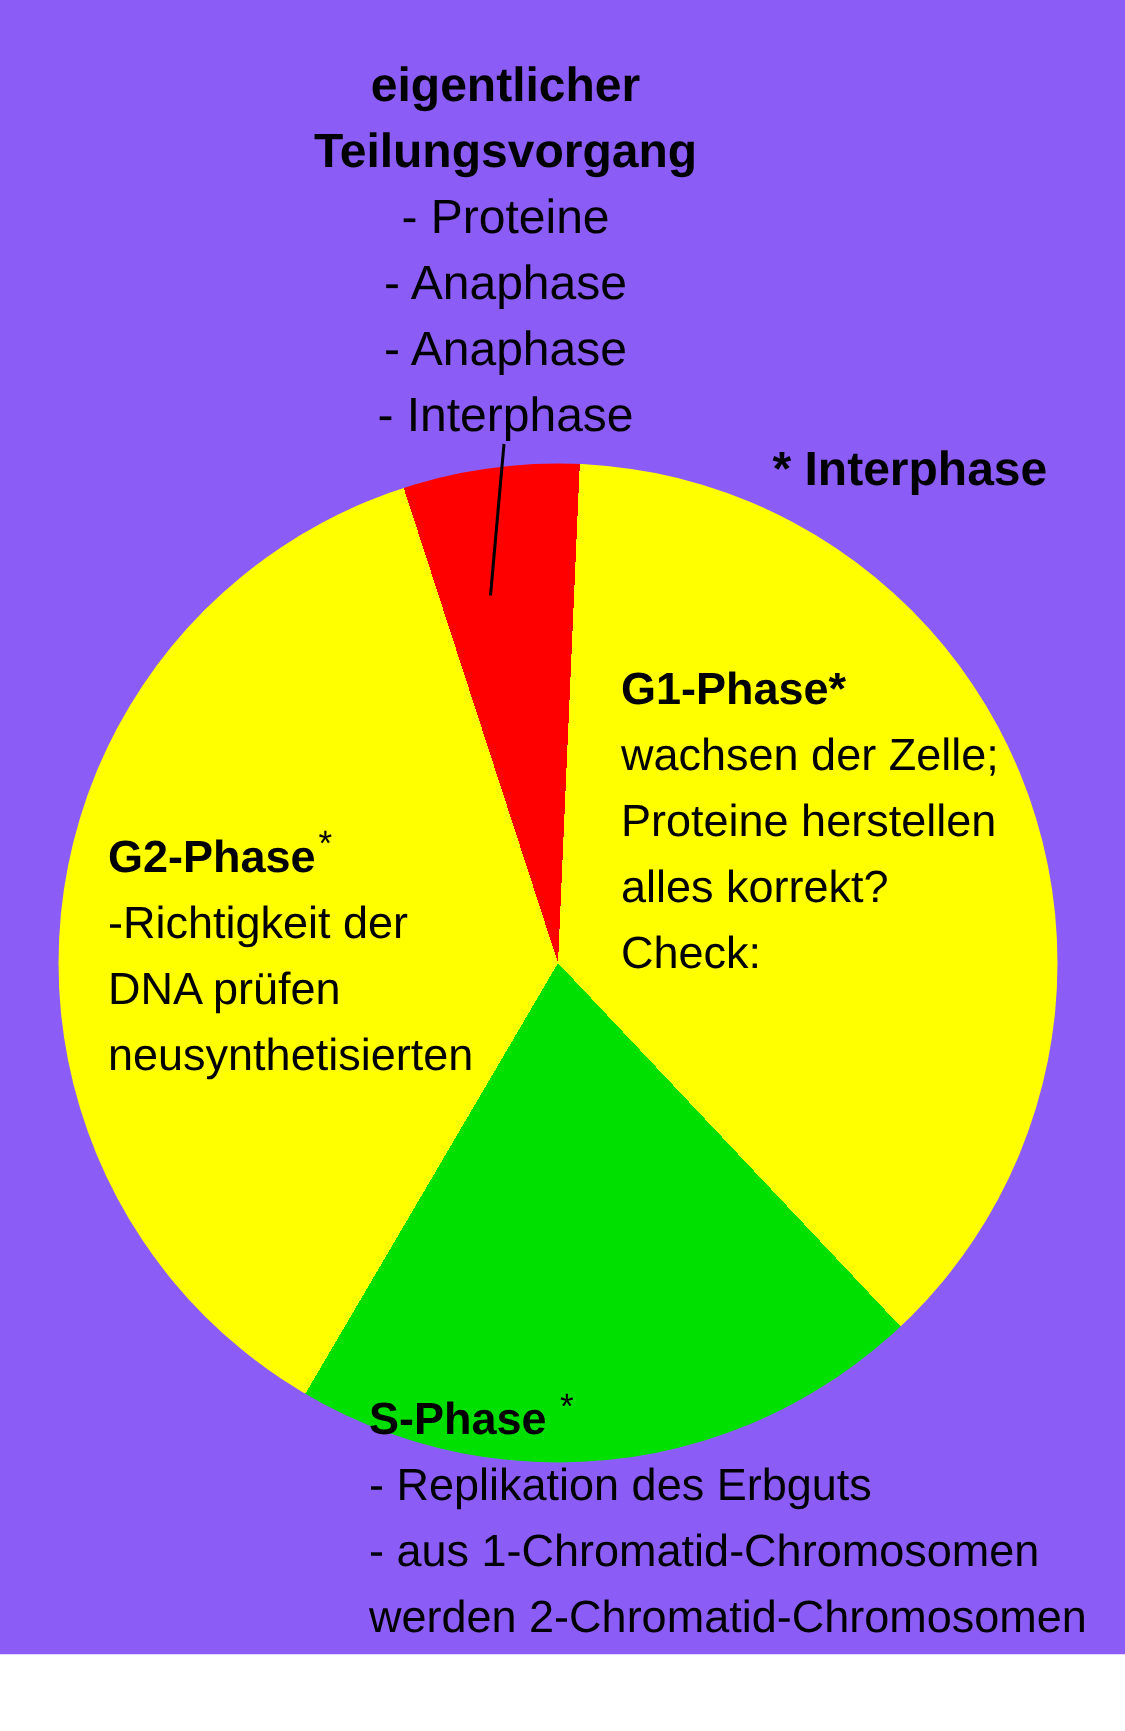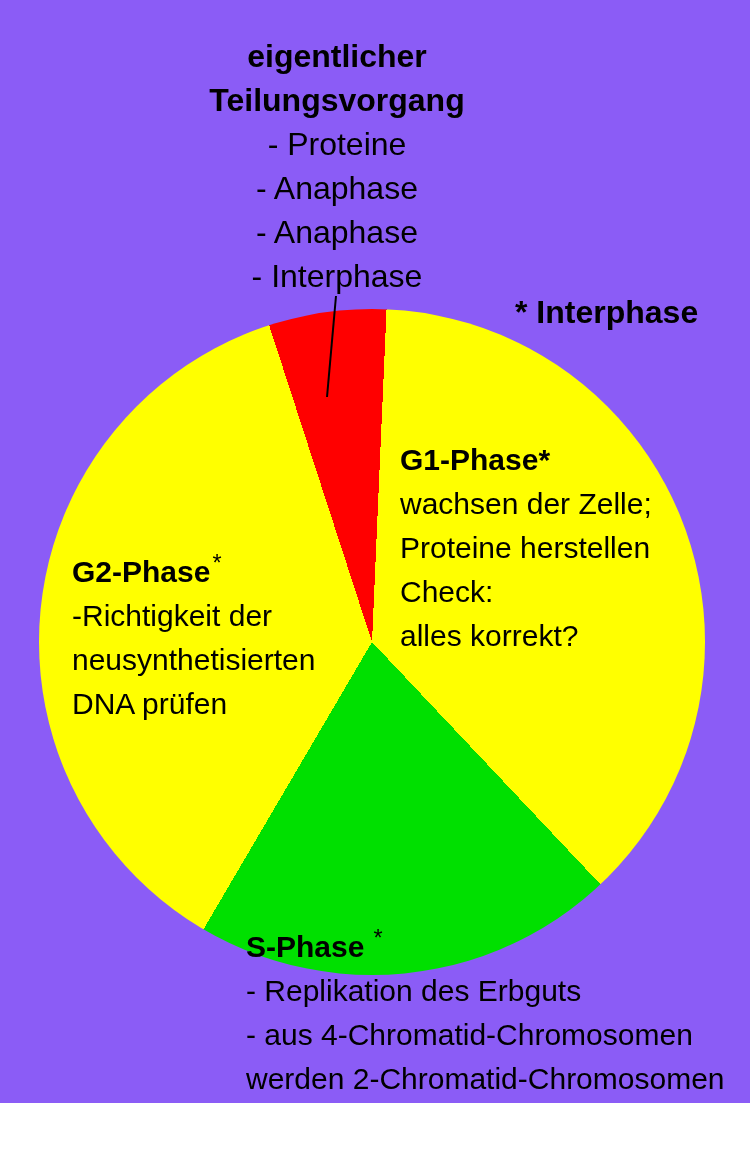--- a/index.html
+++ b/index.html
@@ -45,21 +45,21 @@
     font-weight: bold;
     line-height: 1.2;
     white-space: nowrap;
   }
   .phase-block {
     position: absolute;
     font-size: 30px;
     line-height: 44px;
     white-space: nowrap;
   }
-  .g1-block { left: 400px; top: 438px; }
+  .g1-block { left: 414px; top: 438px; }
   .g2-block { left: 72px;  top: 550px; }
   .s-block  { left: 246px; top: 925px; }
   .phase-title { font-weight: bold; }
   sup.ast {
     font-weight: normal;
     font-size: 78%;
     vertical-align: super;
     line-height: 0;
     margin-left: 2px;
   }
@@ -84,31 +84,31 @@
     <div>- Anaphase</div>
     <div>- Interphase</div>
   </div>
 
   <div class="interphase">* Interphase</div>
 
   <div class="phase-block g1-block">
     <div class="phase-title">G1-Phase*</div>
     <div>wachsen der Zelle;</div>
     <div>Proteine herstellen</div>
+    <div>alles korrekt?</div>
     <div>Check:</div>
-    <div>alles korrekt?</div>
   </div>
 
   <div class="phase-block g2-block">
     <div class="phase-title"><span>G2-Phase</span><sup class="ast">*</sup></div>
     <div>-Richtigkeit der</div>
+    <div>DNA prüfen</div>
     <div>neusynthetisierten</div>
-    <div>DNA prüfen</div>
   </div>
 
   <div class="phase-block s-block">
     <div class="phase-title"><span>S-Phase</span><sup class="ast">*</sup></div>
     <div>- Replikation des Erbguts</div>
-    <div>- aus 4-Chromatid-Chromosomen</div>
+    <div>- aus 1-Chromatid-Chromosomen</div>
     <div>werden 2-Chromatid-Chromosomen</div>
   </div>
 
 </div>
 
 </body></html>

